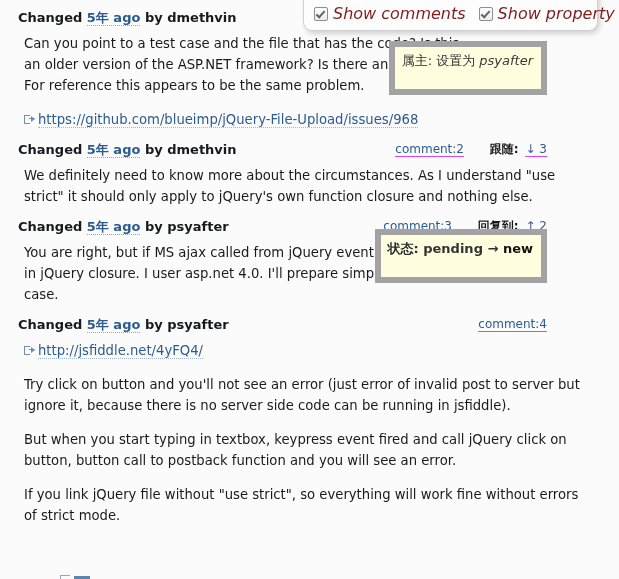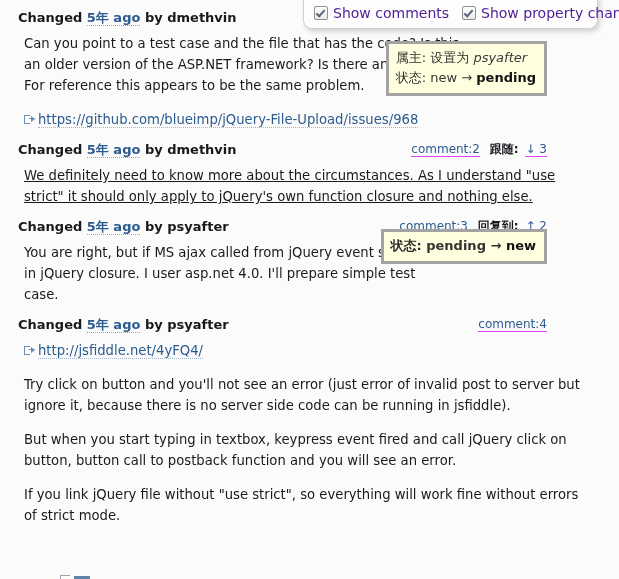--- a/index.html
+++ b/index.html
@@ -28,24 +28,25 @@
     background: #fdfdfd;
     border: 1px solid #d0d0d0;
     border-top: none;
     border-bottom-left-radius: 9px;
     border-bottom-right-radius: 9px;
     box-shadow: 2px 3px 5px rgba(0,0,0,0.16);
     white-space: nowrap;
     z-index: 20;
   }
   .prefs-panel label {
-    font-size: 14px;
-    color: #4c1d95;
+    font-size: 16px;
+    color: #7f1d1d;
     display: inline-block;
     vertical-align: middle;
+    font-style: italic;
   }
   .cbx {
     display: inline-block;
     width: 12px;
     height: 12px;
     border: 1px solid #8f8f8f;
     border-radius: 2px;
     background: linear-gradient(#fefefe, #ebebeb);
     vertical-align: -2px;
     margin-right: 5px;
@@ -100,33 +101,33 @@
     white-space: nowrap;
   }
   .cnum a {
     color: #2c5b8f;
     text-decoration: none;
     border-bottom: 1px solid #d946ef;
   }
   .cnum .relword {
     color: #17191c;
     font-weight: bold;
-    margin-left: 6px;
+    margin-left: 22px;
   }
   .cnum .relref {
     margin-left: 3px;
   }
 
   
   .propbox {
     position: absolute;
     right: 14px;
     background: #ffffe0;
-    border: 3px solid #a3a3a3;
-    padding: 4px 8px 5px 7px;
+    border: 6px solid #a3a3a3;
+    padding: 4px 8px 18px 7px;
     font-size: 13px;
     line-height: 20px;
     color: #333;
     white-space: nowrap;
     z-index: 5;
   }
   .propbox .pname { color: #2b2b2b; }
   .propbox .pital { font-style: italic; color: #3a3a3a; }
   .propbox b { color: #111; }
 
@@ -213,26 +214,20 @@
     <div class="cnum" style="top:9px;">
       <a href="#">comment:1</a>
     </div>
 
     <div class="propbox" style="top:41px;">
       <div>
         <span class="pname">属主:</span>
         <span>设置为</span>
         <span class="pital">psyafter</span>
       </div>
-      <div>
-        <span class="pname">状态:</span>
-        <span>new</span>
-        <span>→</span>
-        <b>pending</b>
-      </div>
     </div>
 
     <div class="change-body">
       <p style="width:440px;">Can you point to a test case and the file that has the code? Is this an older version of the ASP.NET framework? Is there an update? For reference this appears to be the same problem.</p>
       <p>
         <span class="ext-icon"><span class="ext-arrow"></span></span><a class="extlink" href="#">https://github.com/blueimp/jQuery-File-Upload/issues/968</a>
       </p>
     </div>
   </div>
 
@@ -242,21 +237,21 @@
       <a class="timelink" href="#">5年 ago</a>
       <span>by</span>
       <span class="author">dmethvin</span>
     </div>
     <div class="cnum" style="top:9px;">
       <a href="#">comment:2</a>
       <span class="relword">跟随:</span>
       <a class="relref" href="#">↓ 3</a>
     </div>
     <div class="change-body">
-      <p style="width:575px;text-decoration:underline;">We definitely need to know more about the circumstances. As I understand "use strict" it should only apply to jQuery's own function closure and nothing else.</p>
+      <p style="width:575px;">We definitely need to know more about the circumstances. As I understand "use strict" it should only apply to jQuery's own function closure and nothing else.</p>
     </div>
   </div>
 
   <div class="change">
     <div class="change-head">
       <span>Changed</span>
       <a class="timelink" href="#">5年 ago</a>
       <span>by</span>
       <span class="author">psyafter</span>
     </div>

